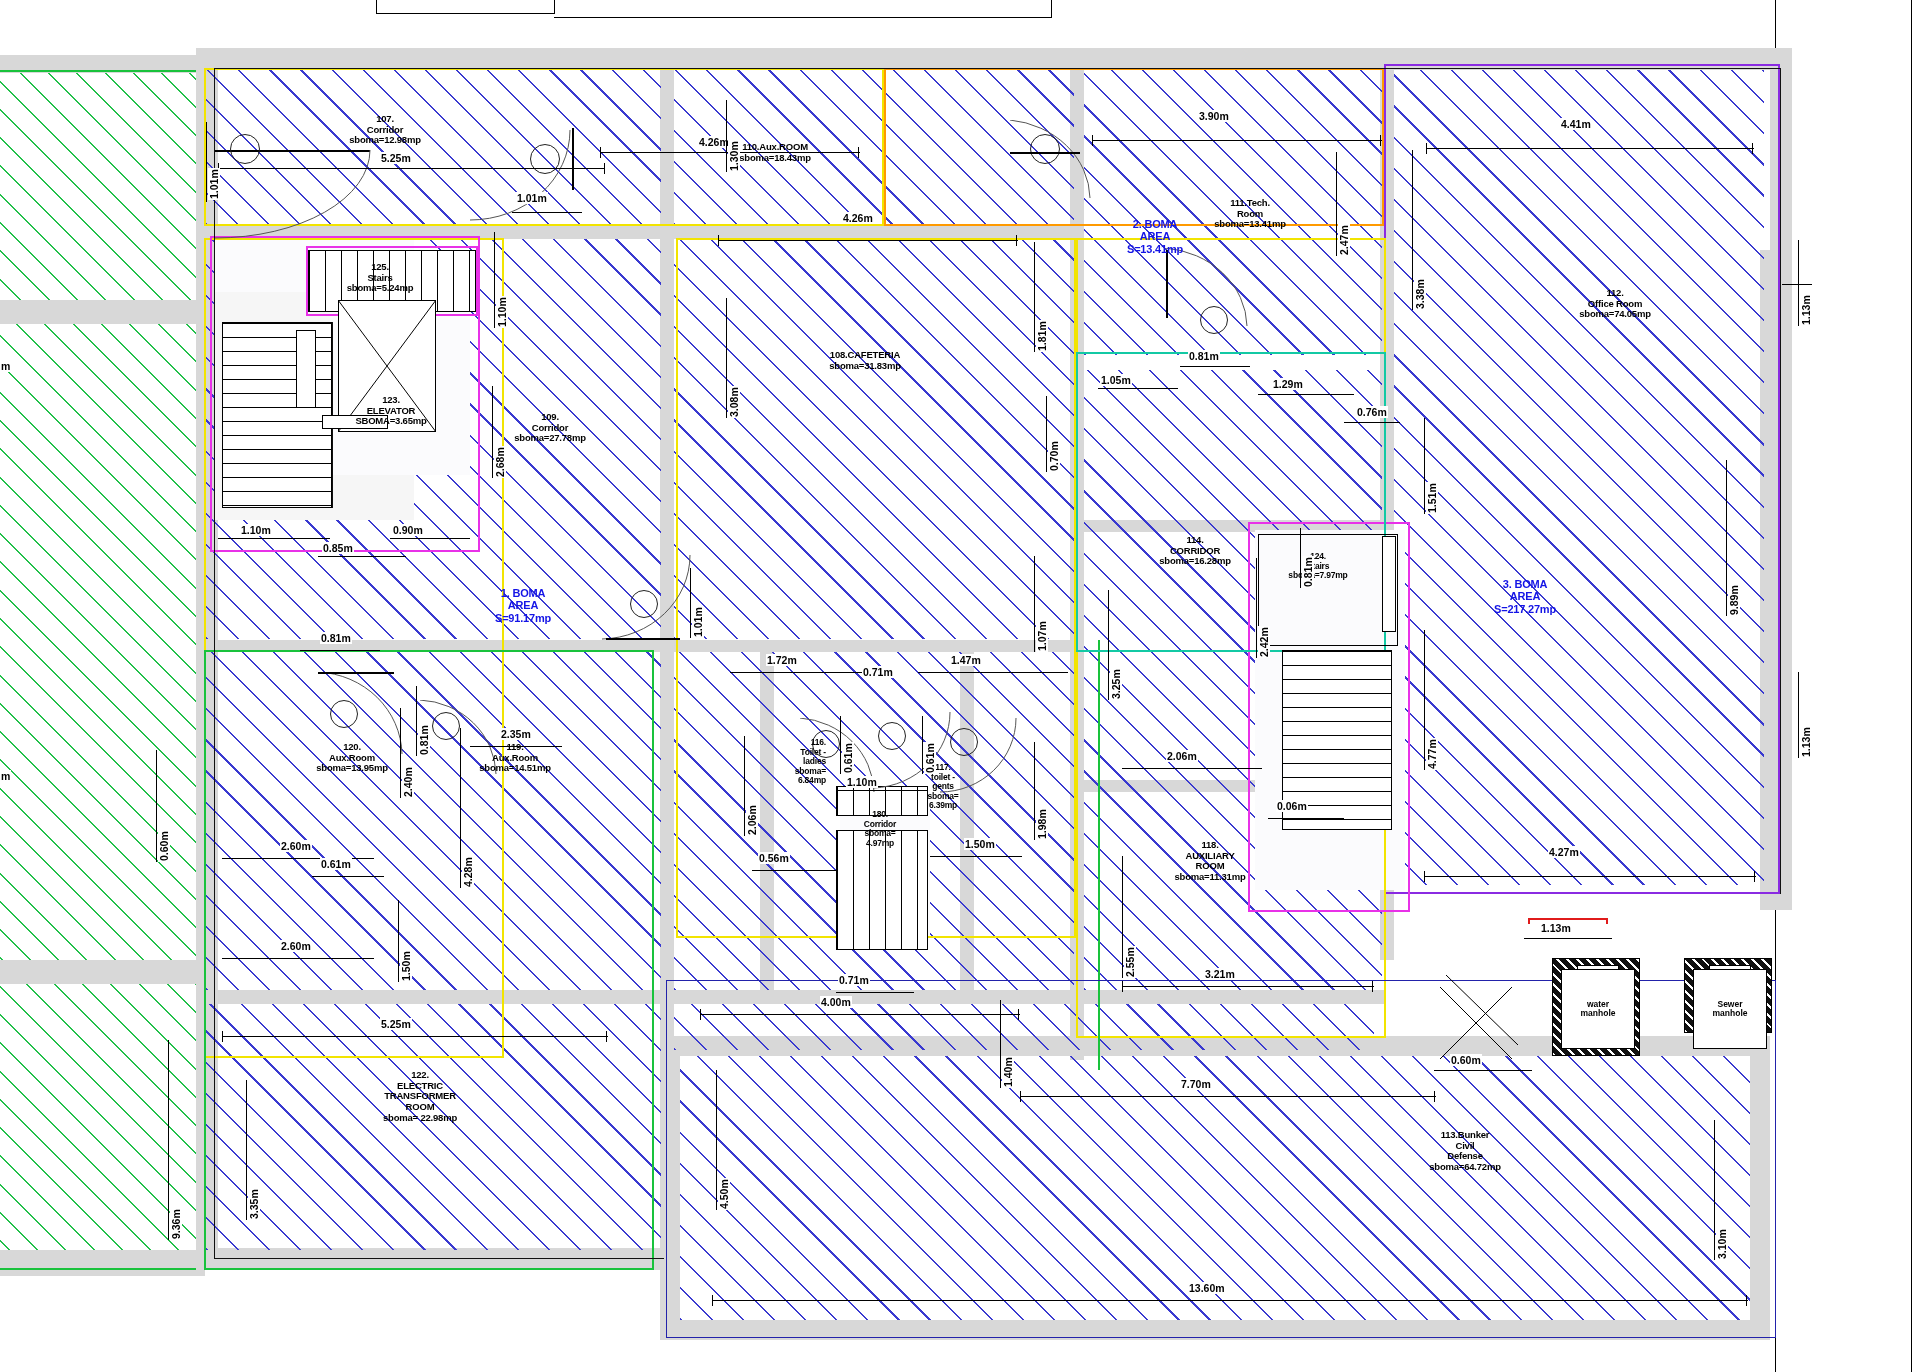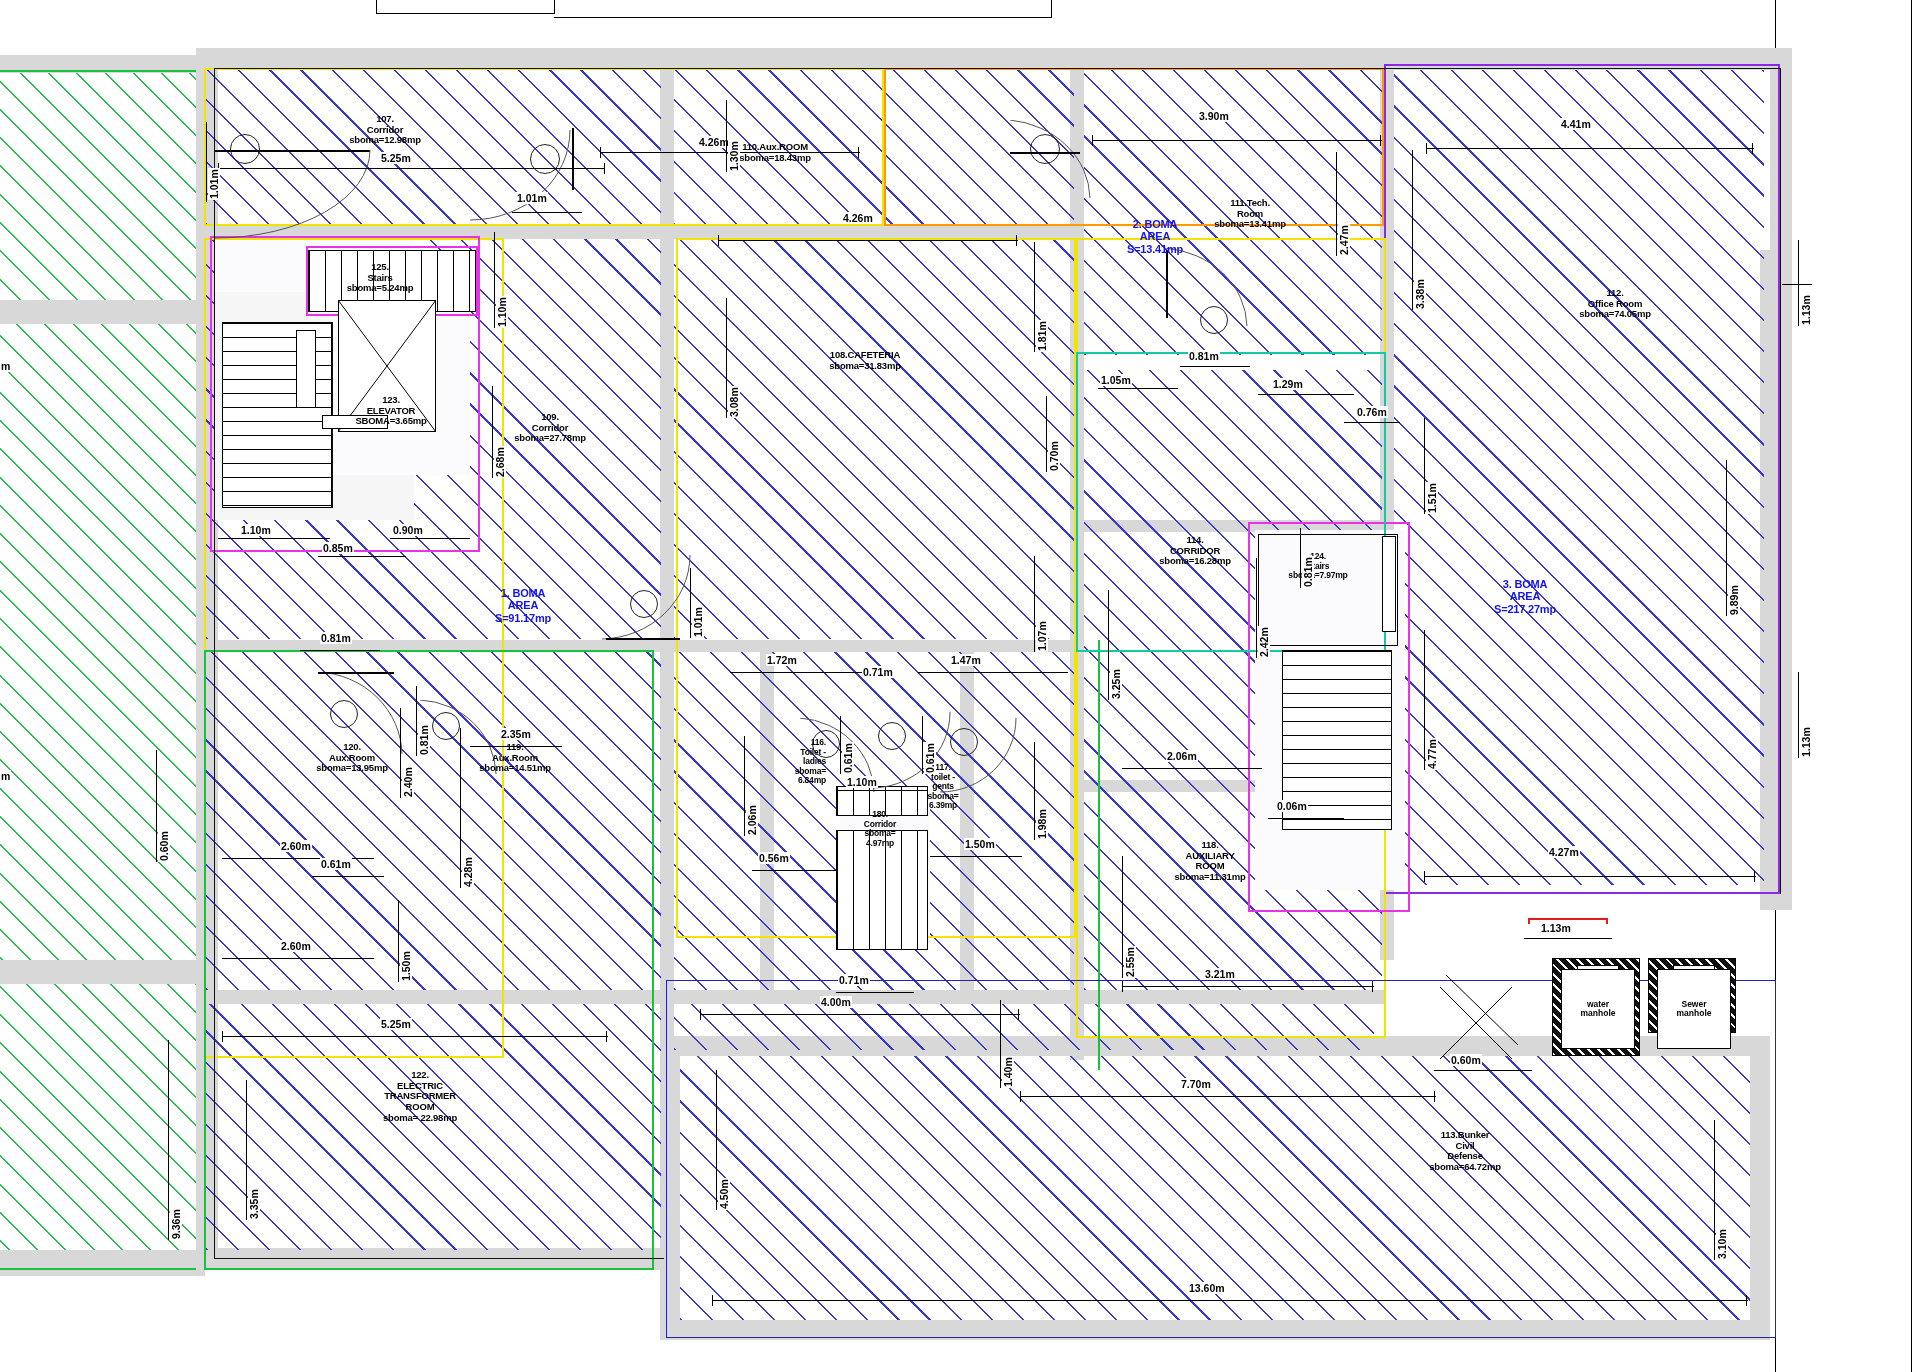--- a/index.html
+++ b/index.html
@@ -253,21 +253,21 @@
     <line x1="0" y1="12" x2="72" y2="84" stroke="#000" stroke-width="1"></line>
     <line x1="72" y1="12" x2="0" y2="84" stroke="#000" stroke-width="1"></line>
     <line x1="6" y1="0" x2="78" y2="70" stroke="#000" stroke-width="1"></line>
   </svg>
 
   <div class="legend hatch-dark" style="left:1552px;top:958px;width:88px;height:98px;">
     <div class="tab" style="left:24px;top:6px;width:40px;height:8px;"></div>
     <div class="inner" style="left:8px;top:10px;width:72px;height:78px;">water
 manhole</div>
   </div>
-  <div class="legend hatch-dark" style="left:1648px;top:958px;width:88px;height:75px;">
+  <div class="legend hatch-dark" style="left:1684px;top:958px;width:88px;height:75px;">
     <div class="tab" style="left:24px;top:6px;width:40px;height:8px;"></div>
     <div class="inner" style="left:8px;top:10px;width:72px;height:78px;">Sewer
 manhole</div>
   </div>
 
   <div class="lbl s9" style="left:330px;top:114px;width:110px;">107.
 Corridor
 sboma=12.98mp</div>
   <div class="lbl s9" style="left:700px;top:142px;width:150px;">110.Aux.ROOM
 sboma=18.43mp</div>

